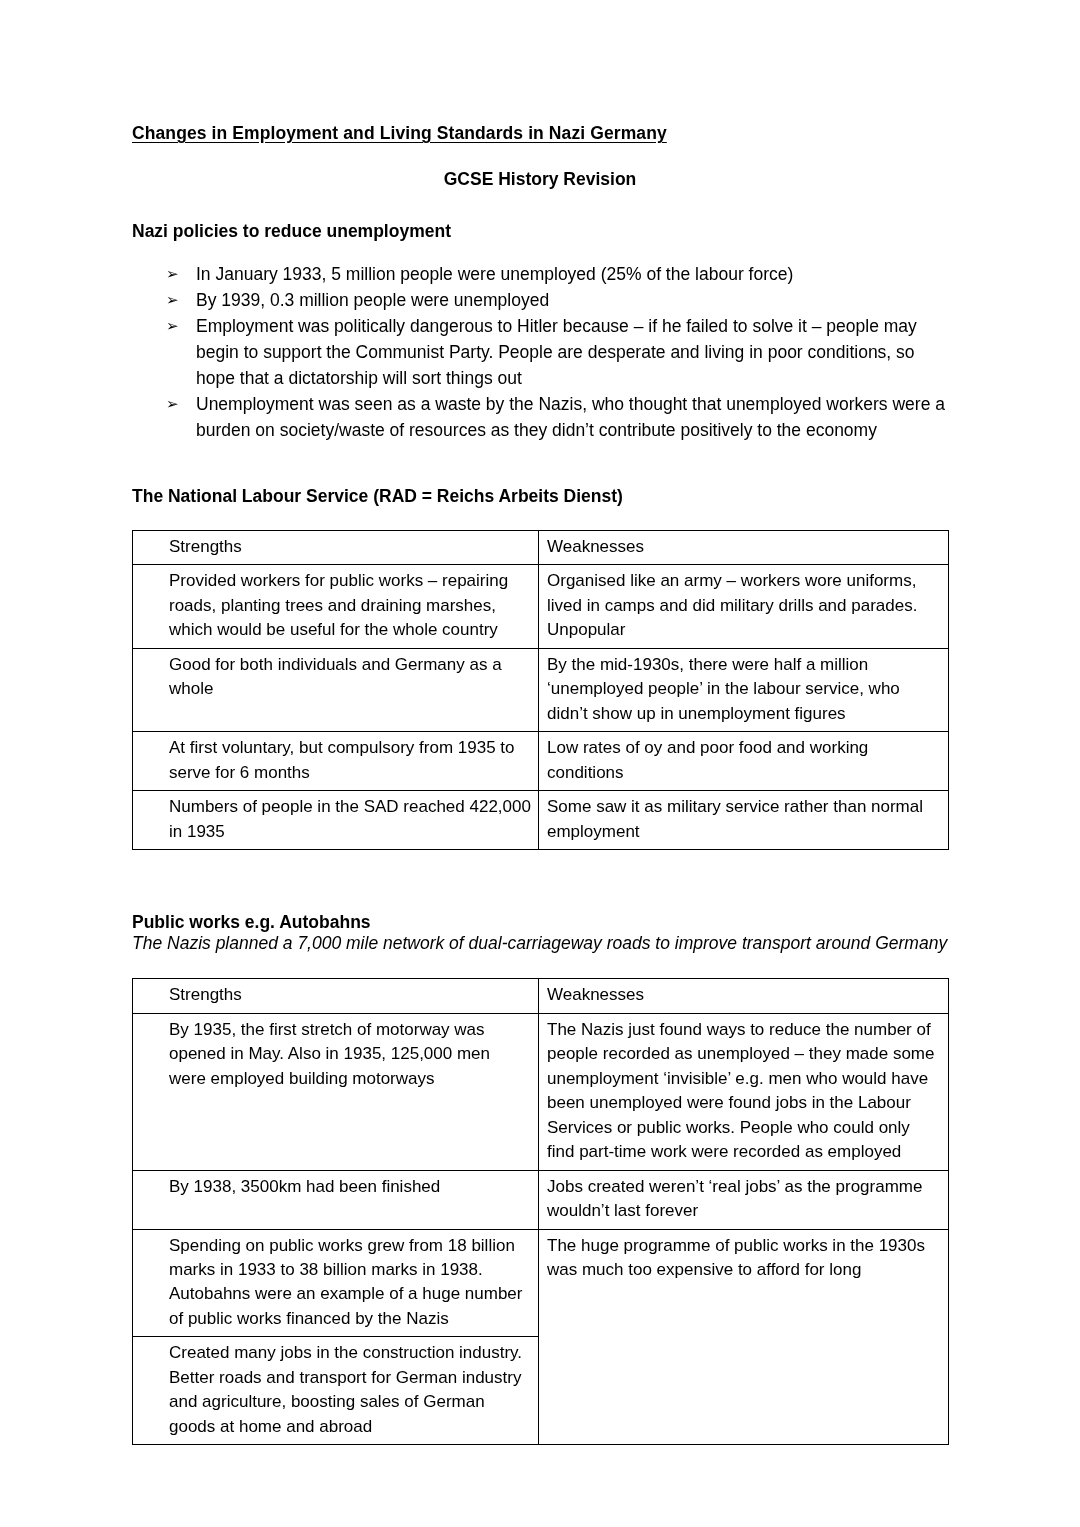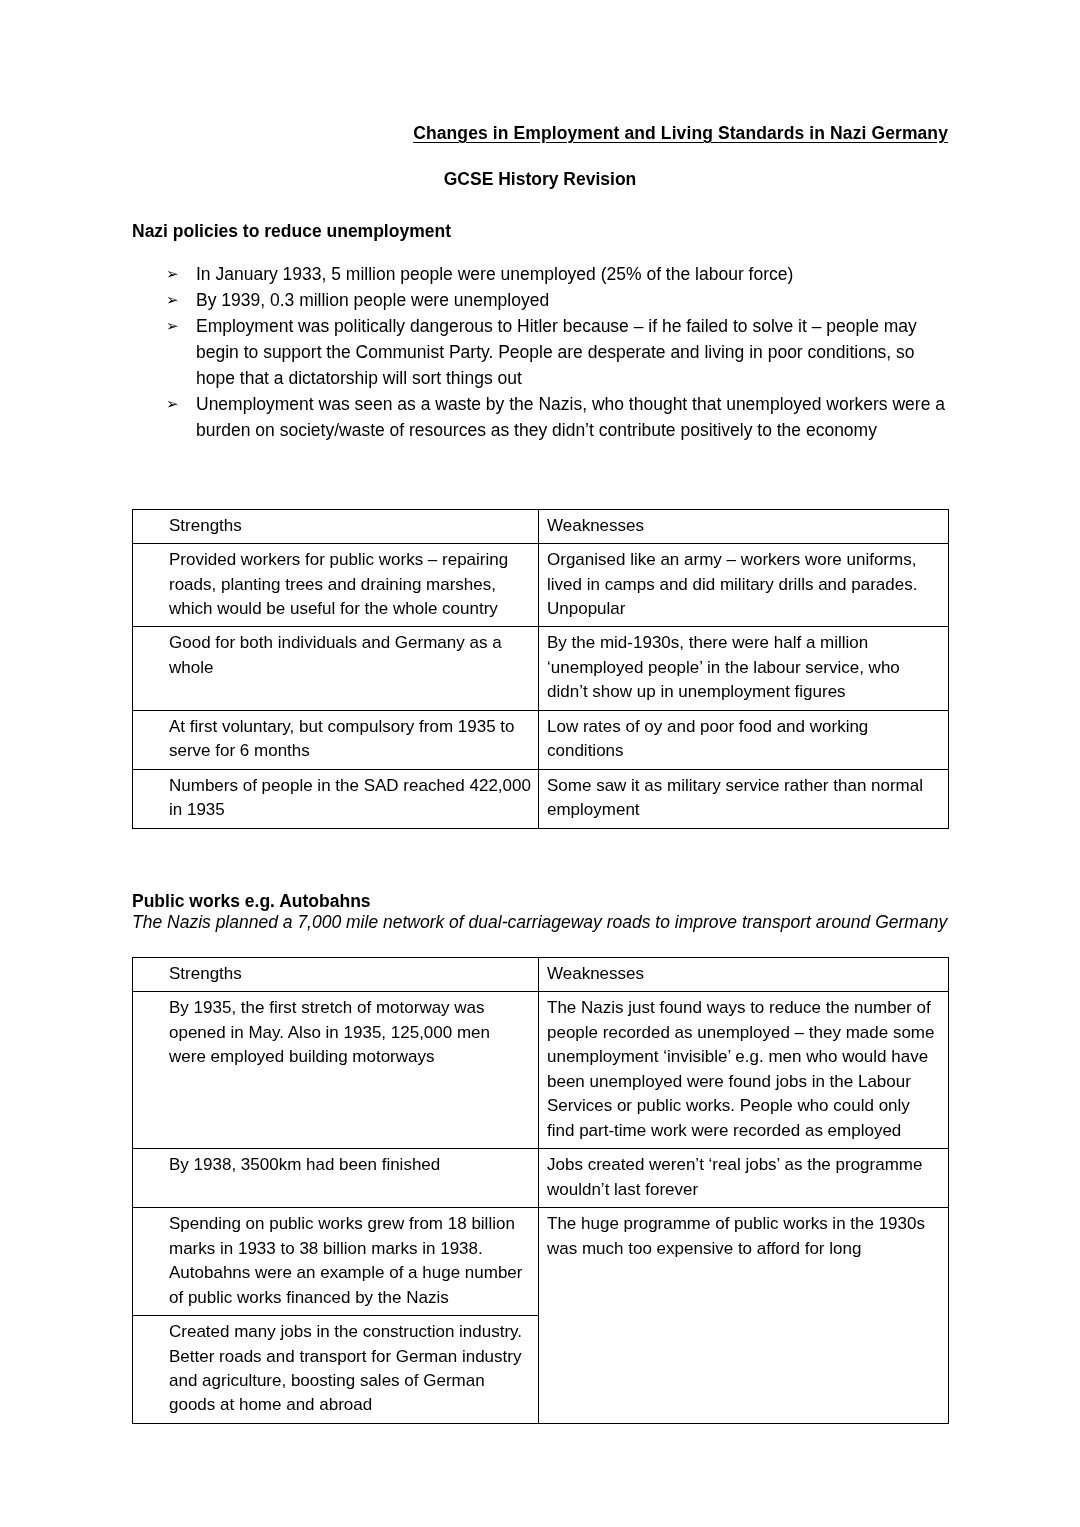--- a/index.html
+++ b/index.html
@@ -25,21 +25,21 @@
   }
   .content {
     position: absolute;
     left: 132px;
     top: 125px;
     width: 816px;
   }
 
   
   .doc-title {
-    text-align: right;
+    text-align: left;
     font-weight: bold;
     font-size: 17.5px;
     line-height: 1.0;
     letter-spacing: 0.1px;
     margin: 0 0 28px 0;
   }
   .doc-title span {
     text-decoration: underline;
     text-underline-offset: 3px;
   }
@@ -132,20 +132,21 @@
         <span>Employment was politically dangerous to Hitler because – if he failed to solve it – people may begin to support the Communist Party. People are desperate and living in poor conditions, so hope that a dictatorship will sort things out</span>
       </li>
       <li>
         <span class="bullet-glyph">➢</span>
         <span>Unemployment was seen as a waste by the Nazis, who thought that unemployed workers were a burden on society/waste of resources as they didn’t contribute positively to the economy</span>
       </li>
     </ul>
 
     <div class="spacer-md"></div>
 
+    <div class="section-heading">The National Labour Service (RAD = Reichs Arbeits Dienst)</div>
 
     <div class="spacer-sm"></div>
 
     <table class="sw-table">
       <tbody>
         <tr>
           <td class="col-left hdr">Strengths</td>
           <td class="col-right hdr">Weaknesses</td>
         </tr>
         <tr>

